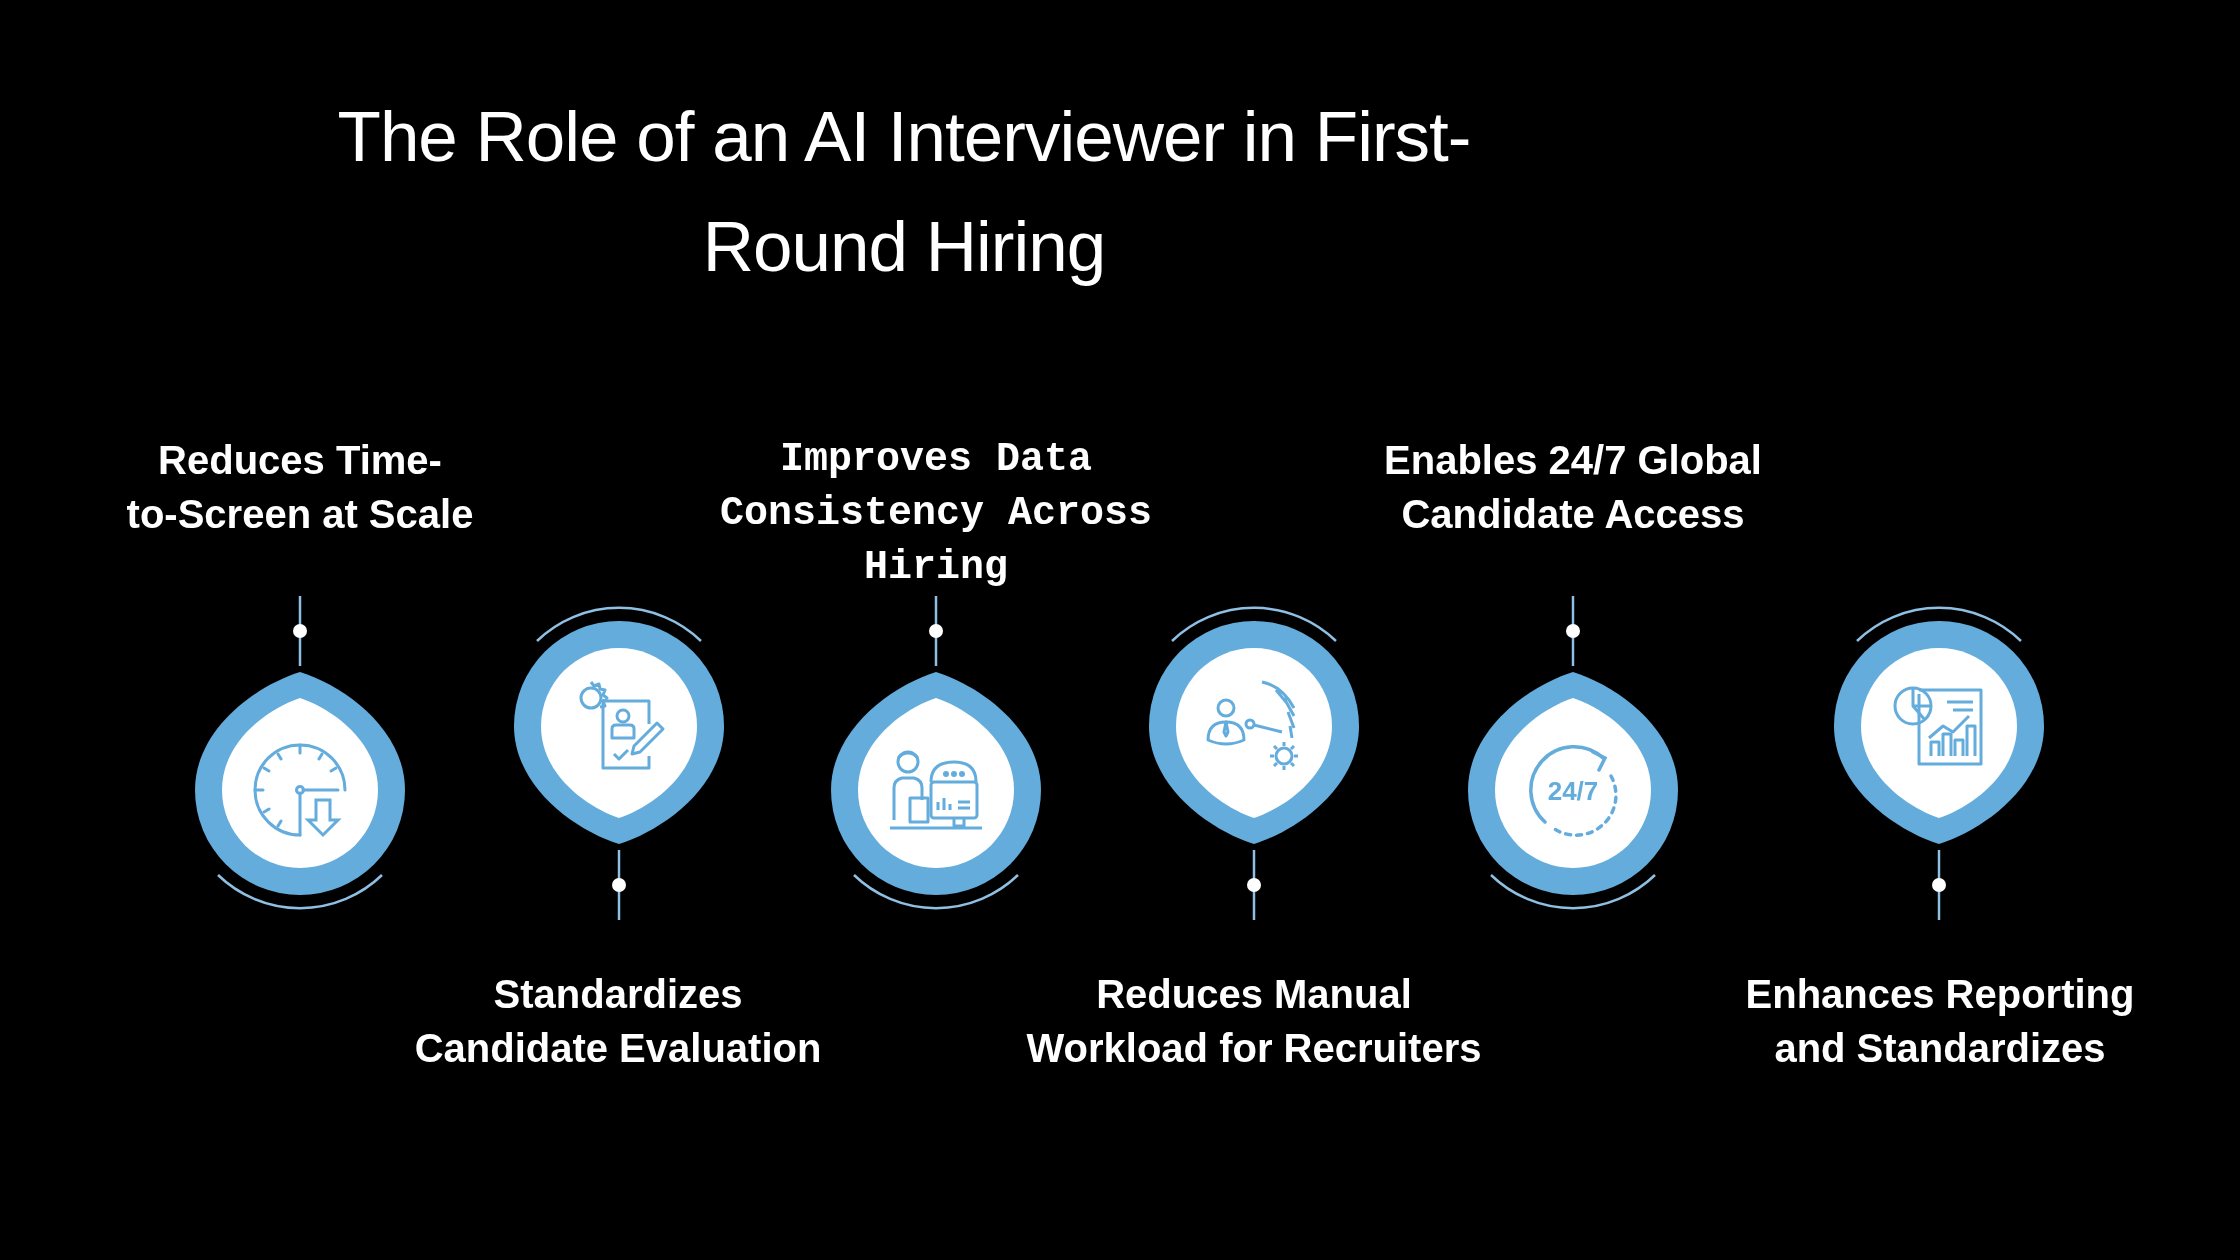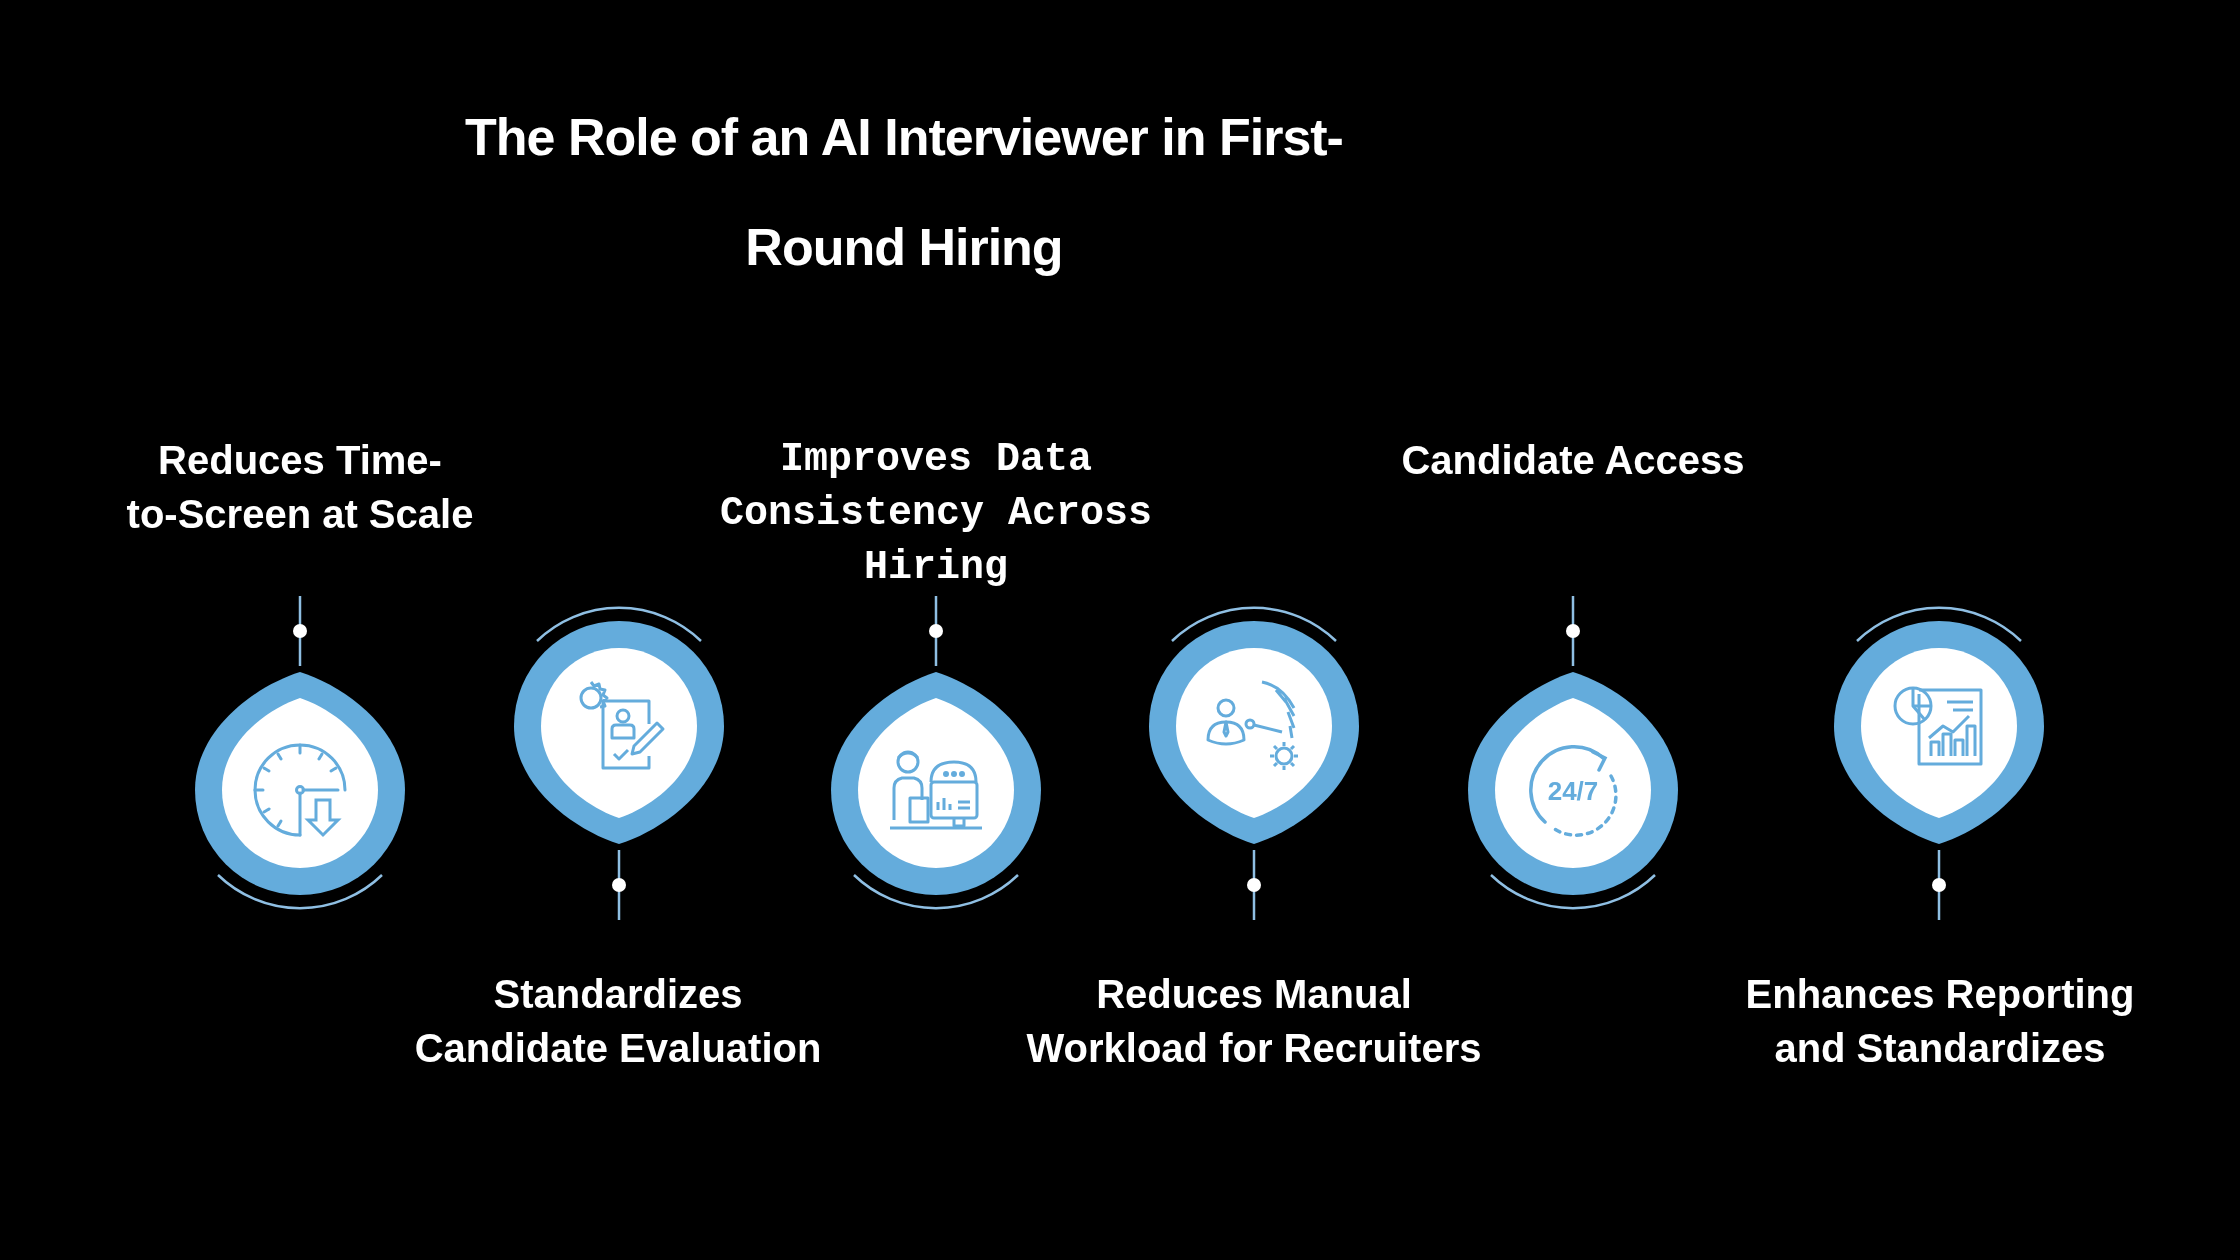--- a/index.html
+++ b/index.html
@@ -1,17 +1,17 @@
 <!DOCTYPE html>
 <html><head>
 <meta charset="utf-8">
 <style>
   html, body { margin:0; padding:0; background:#000; }
   body { width:2240px; height:1260px; position:relative; overflow:hidden; font-family:"Liberation Sans", "DejaVu Sans", sans-serif; color:#fff; }
-  .title { position:absolute; left:0; width:1808px; top:82px; text-align:center; font-weight:bold; font-size:52px; line-height:110px; letter-spacing:-1px; }
+  .title { position:absolute; left:0; width:1808px; top:82px; text-align:center; font-weight:normal; font-size:71px; line-height:110px; letter-spacing:-1px; }
   .label { position:absolute; width:520px; text-align:center; font-weight:bold; font-size:40px; line-height:54px; }
   .node { position:absolute; width:240px; height:340px; }
   .node svg { width:240px; height:340px; display:block; }
   .icon { position:absolute; left:70px; width:100px; height:100px; }
   .icon svg { width:100px; height:100px; }
 </style>
 </head>
 <body>
 
 <div class="title">
@@ -21,20 +21,21 @@
 
 <div class="label" style="left:40px; top:433px;">
   <div>Reduces Time-</div>
   <div>to-Screen at Scale</div>
 </div>
 <div class="label" style="left:676px; top:433px;font-family:Liberation Mono, monospace;">
   <div>Improves Data</div>
   <div>Consistency Across Hiring</div>
 </div>
 <div class="label" style="left:1313px; top:433px;">
+  <div>Enables 24/7 Global</div>
   <div>Candidate Access</div>
 </div>
 
 <div class="label" style="left:358px; top:967px;">
   <div>Standardizes</div>
   <div>Candidate Evaluation</div>
 </div>
 <div class="label" style="left:994px; top:967px;">
   <div>Reduces Manual</div>
   <div>Workload for Recruiters</div>

